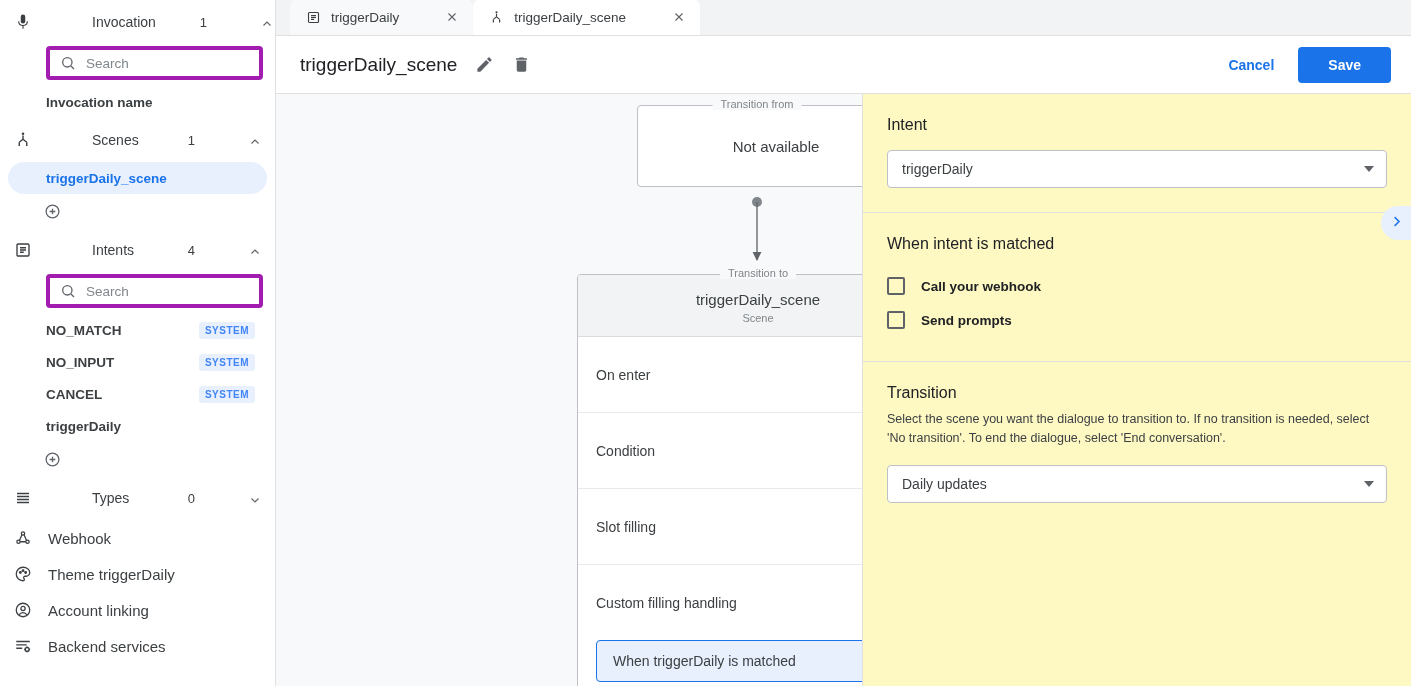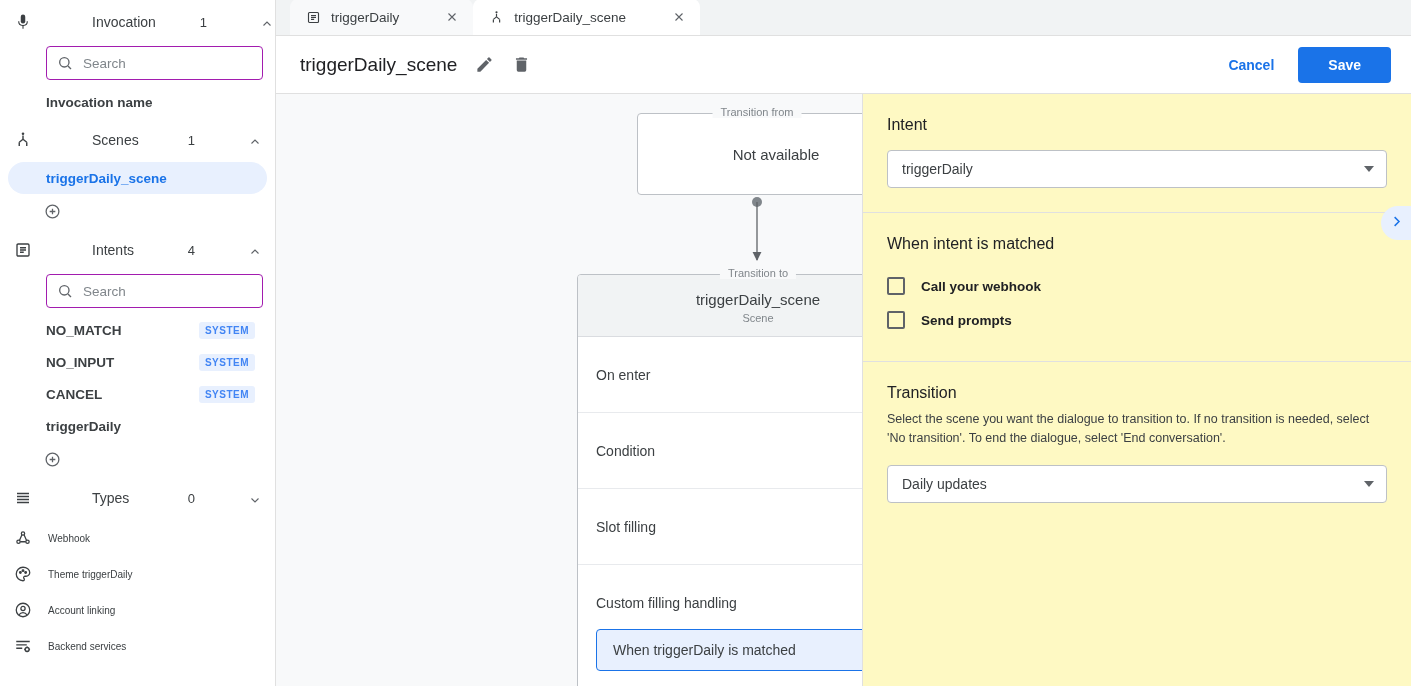--- a/index.html
+++ b/index.html
@@ -37,21 +37,21 @@
     flex: 1 1 auto;
     font-size: 14px; color: #3c4043;
     padding-left: 8px;
   }
   .nav-count { font-size: 13px; color: #3c4043; padding-right: 10px; }
   .caret { width: 12px; height: 12px; color: #5f6368; flex: 0 0 12px; }
 
   .search-box {
     margin: 2px 12px 6px 46px;
     height: 34px;
-    border: 1px solid #a21caf;
+    border: 4px solid #a21caf;
     border-radius: 4px;
     display: flex; align-items: center;
     padding: 0 10px;
     background: #fff;
   }
   .search-box svg { flex: 0 0 16px; color: #5f6368; }
   .search-ph { font-size: 13.5px; color: #80868b; padding-left: 10px; }
 
   .sub-item {
     height: 32px;
@@ -70,21 +70,21 @@
     padding: 3px 6px; border-radius: 3px;
   }
   .add-row { height: 34px; padding-left: 44px; display: flex; align-items: center; cursor: pointer; }
   .add-circle { width:17px;height:17px;color:#5f6368; }
 
   .nav-flat {
     display: flex; align-items: center;
     height: 36px; padding: 0 14px;
     cursor: pointer;
   }
-  .nav-flat .nav-group-label { font-size: 10px; }
+  .nav-flat .nav-group-label { font-size: 15px; }
 
   
   .main { flex: 1 1 auto; position: relative; height: 686px; background: #fff; }
 
   .tabstrip {
     height: 36px; background: #f1f3f4;
     display: flex; align-items: flex-end;
     padding-left: 14px;
     border-bottom: 1px solid #e0e0e0;
     position: relative;
@@ -143,21 +143,21 @@
   }
   .frame-legend {
     position: absolute;
     top: -8px; left: 50%; transform: translateX(-50%);
     background: #f8f9fa;
     padding: 0 8px;
     font-size: 11px; color: #80868b;
     white-space: nowrap;
   }
   .node-from {
-    left: 361px; top: 19px; width: 240px; height: 82px;
+    left: 361px; top: 11px; width: 240px; height: 82px;
     display: flex; align-items: center; justify-content: center; padding-left: 38px;
   }
   .node-from .txt { font-size: 15px; color: #3c4043; }
 
   .scene-card {
     position: absolute;
     left: 301px; top: 180px; width: 362px;
     border: 1px solid #bdc1c6;
     border-radius: 4px;
     background: #fff;
@@ -174,21 +174,21 @@
   .scene-row {
     border-bottom: 1px solid #e8eaed;
     padding: 12px 18px;
   }
   .scene-row:last-child { border-bottom: none; }
   .scene-row-top {
     height: 51px; display: flex; align-items: center;
   }
   .scene-row-top .rl { flex: 1 1 auto; font-size: 14px; color: #3c4043; }
   .handler-chip {
-    margin: 1px 0 14px 0;
+    margin: 12px 0 14px 0;
     border: 1px solid #1a73e8;
     background: #e8f0fe;
     border-radius: 4px;
     height: 42px;
     display: flex; align-items: center;
     padding-left: 16px;
     font-size: 14px; color: #3c4043;
     cursor: pointer;
     position: relative;
   }

